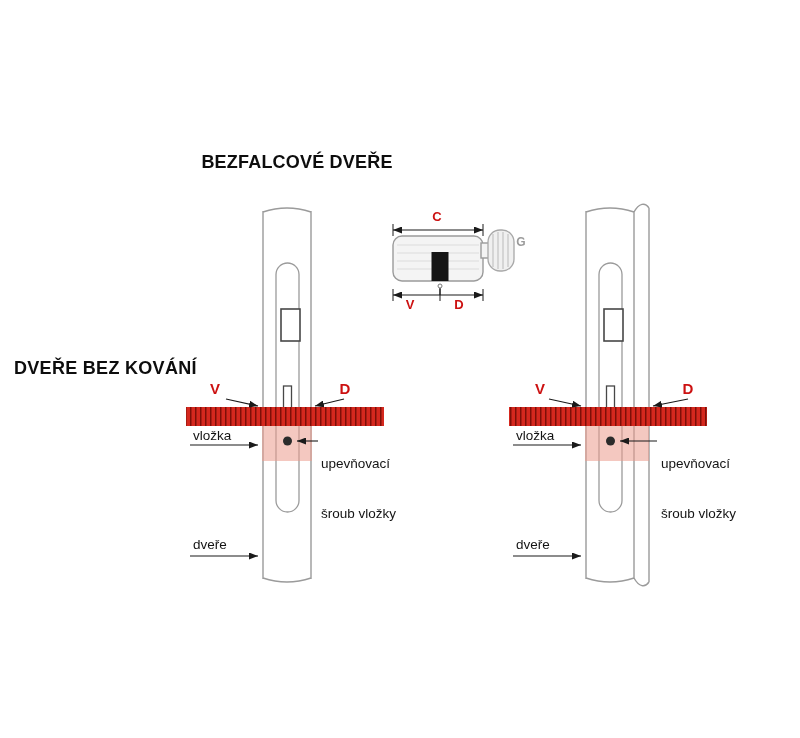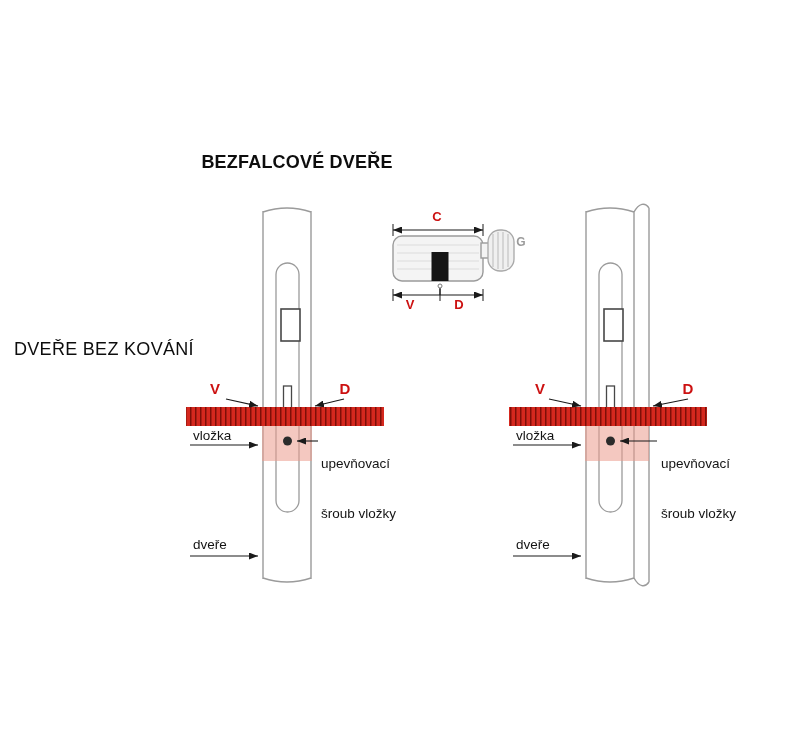--- a/index.html
+++ b/index.html
@@ -108,21 +108,21 @@
       <path class="ridge" d="M493,234 V267 M498,232 V269 M503,232 V269 M508,234 V267"></path>
 
       <line class="tick" x1="393" y1="289" x2="393" y2="301"></line>
       <line class="tick" x1="440" y1="289" x2="440" y2="301"></line>
       <line class="tick" x1="483" y1="289" x2="483" y2="301"></line>
       <line class="dimline" x1="393" y1="295" x2="483" y2="295" marker-start="url(#arr)" marker-end="url(#arr)"></line>
     </g>
   </svg>
 
   <div class="txt title" style="left:177px;top:152px;width:240px;">BEZFALCOVÉ DVEŘE</div>
-  <div class="txt side-label" style="left:14px;top:339px;">DVEŘE BEZ KOVÁNÍ</div>
+  <div class="txt side-label" style="left:14px;top:358px;font-weight:bold;">DVEŘE BEZ KOVÁNÍ</div>
 
   <div class="txt small-red" style="left:429px;top:209px;width:16px;">C</div>
   <div class="txt small-red" style="left:402px;top:297px;width:16px;">V</div>
   <div class="txt small-red" style="left:451px;top:297px;width:16px;">D</div>
   <div class="txt g-label" style="left:514px;top:235px;width:14px;">G</div>
 
   <div class="txt red-letter" style="left:206px;top:380px;width:18px;">V</div>
   <div class="txt red-letter" style="left:336px;top:380px;width:18px;">D</div>
   <div class="txt anno" style="left:193px;top:428px;">vložka</div>
   <div class="txt anno" style="left:321px;top:423px;width:92px;">

